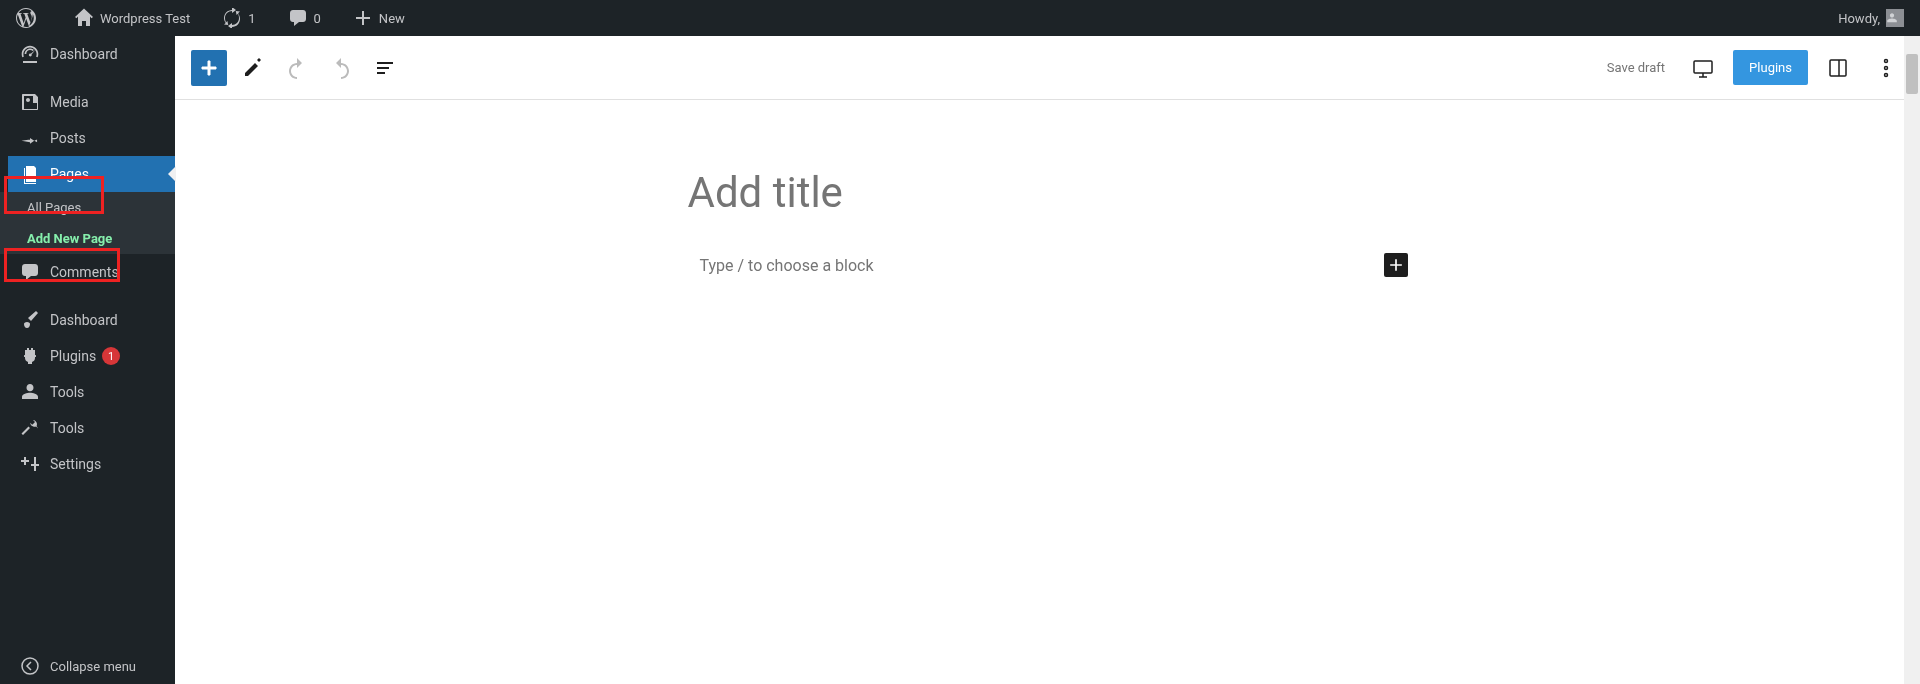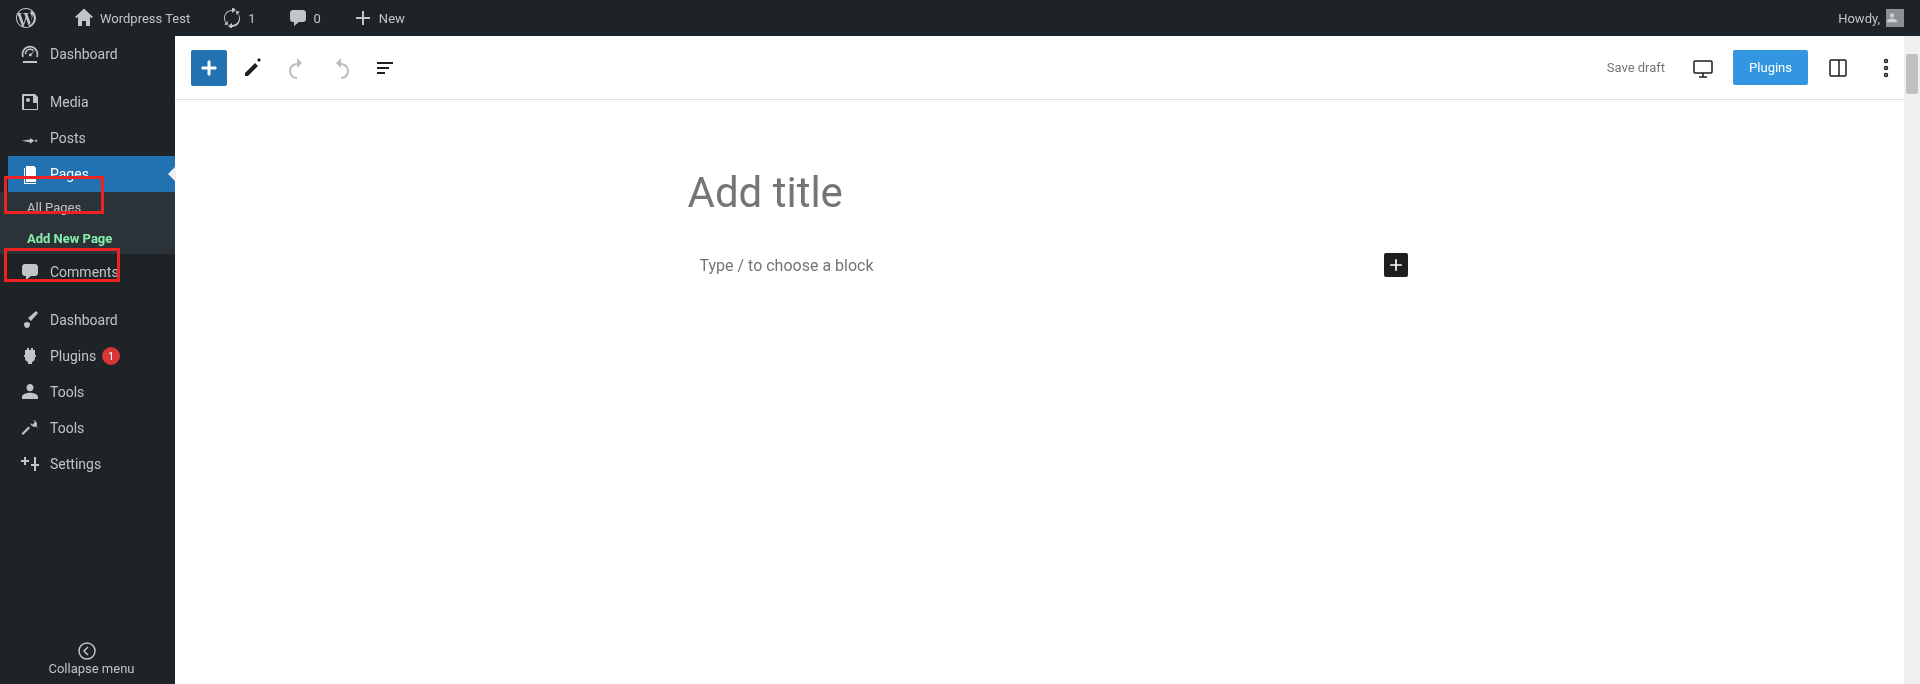--- a/index.html
+++ b/index.html
@@ -20,21 +20,21 @@
 .sidebar { width: 175px; background: #1d2327; color: #c3c4c7; display: flex; flex-direction: column; font-size: 14px; position: relative; }
 .sidebar .menu-item { display: flex; align-items: center; padding: 8px 12px; cursor: pointer; color: #c3c4c7; min-height: 36px; margin-left: 8px; }
 .sidebar .menu-item svg { width: 20px; height: 20px; fill: currentColor; margin-right: 10px; flex-shrink: 0; }
 .sidebar .menu-item.current { background: #2271b1; color: #fff; position: relative; }
 .sidebar .menu-item.current::after { content: ""; position: absolute; right: -1px; top: 50%; transform: translateY(-50%); border: 8px solid transparent; border-right-color: #f0f0f1; }
 .sidebar .sep { height: 12px; }
 .sidebar .submenu { background: #2c3338; padding-left: 15px; }
 .sidebar .submenu .sub-item { padding: 8px 12px; font-size: 13px; color: #c3c4c7; cursor: pointer; }
 .sidebar .submenu .sub-item.current { color: #86efac; font-weight: 700; }
 .sidebar .badge { background: #d63638; color: #fff; border-radius: 10px; min-width: 18px; height: 18px; display: inline-flex; align-items: center; justify-content: center; font-size: 11px; margin-left: 6px; padding: 0 5px; }
-.sidebar .collapse { margin-top: auto; font-size: 13px; flex-direction: column; }
+.sidebar .collapse { margin-top: auto; font-size: 13px; }
 .sidebar .highlight-main { border: 3px solid #e22; position: absolute; left: 4px; top: 140px; width: 100px; height: 38px; pointer-events: none; }
 .sidebar .highlight-sub { border: 3px solid #e22; position: absolute; left: 4px; top: 212px; width: 116px; height: 34px; pointer-events: none; }
 
 
 .editor { flex: 1; background: #fff; display: flex; flex-direction: column; }
 .toolbar { height: 64px; border-bottom: 1px solid #e0e0e0; display: flex; align-items: center; padding: 0 16px; }
 .toolbar .left { display: flex; align-items: center; gap: 8px; }
 .toolbar .icon-btn { width: 36px; height: 36px; display: inline-flex; align-items: center; justify-content: center; cursor: pointer; border-radius: 2px; }
 .toolbar .icon-btn svg { width: 24px; height: 24px; fill: #1e1e1e; }
 .toolbar .icon-btn.primary { background: #2271b1; }

